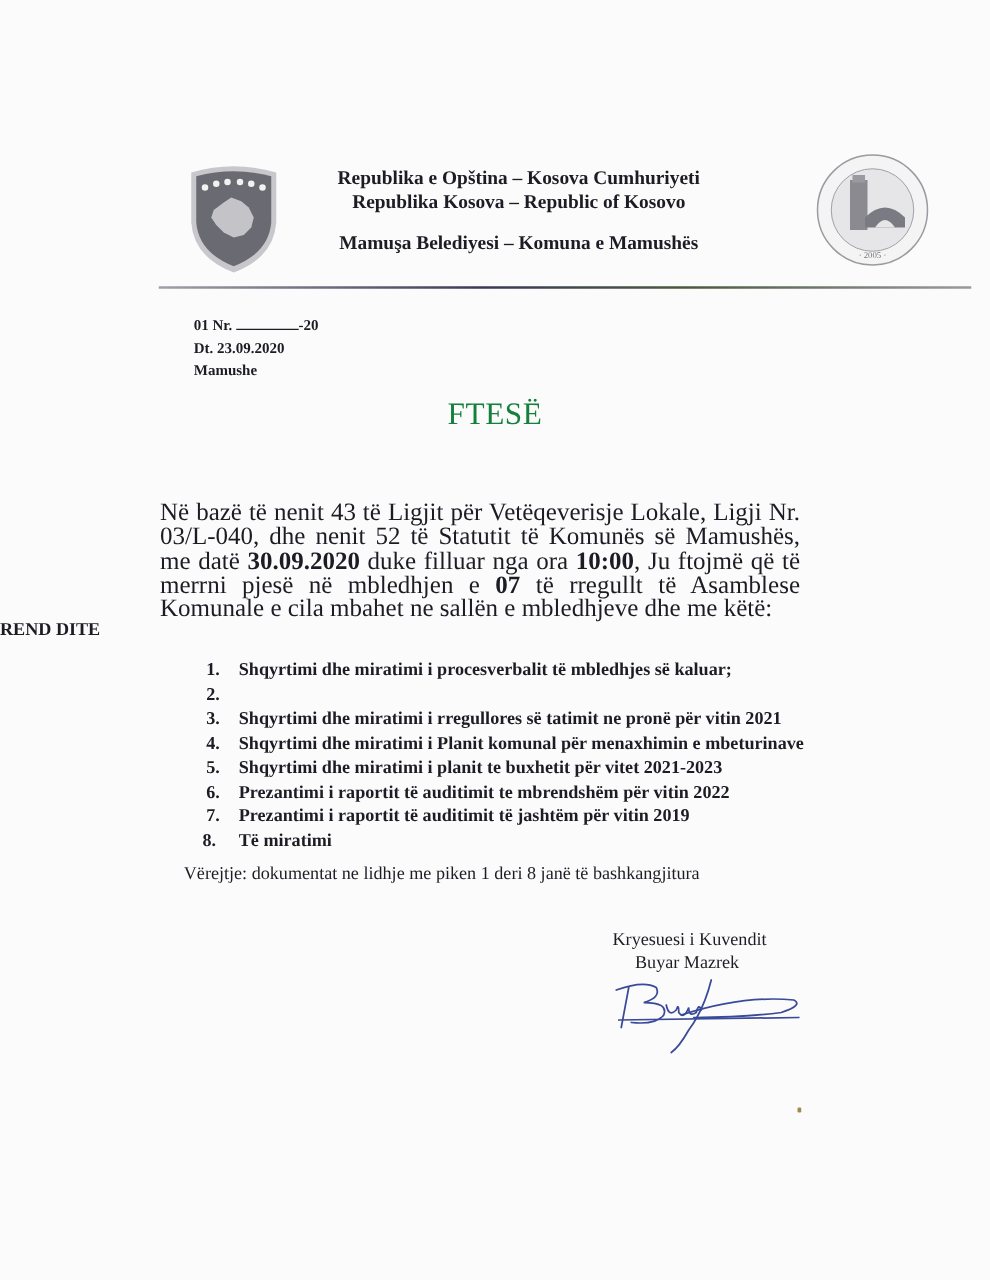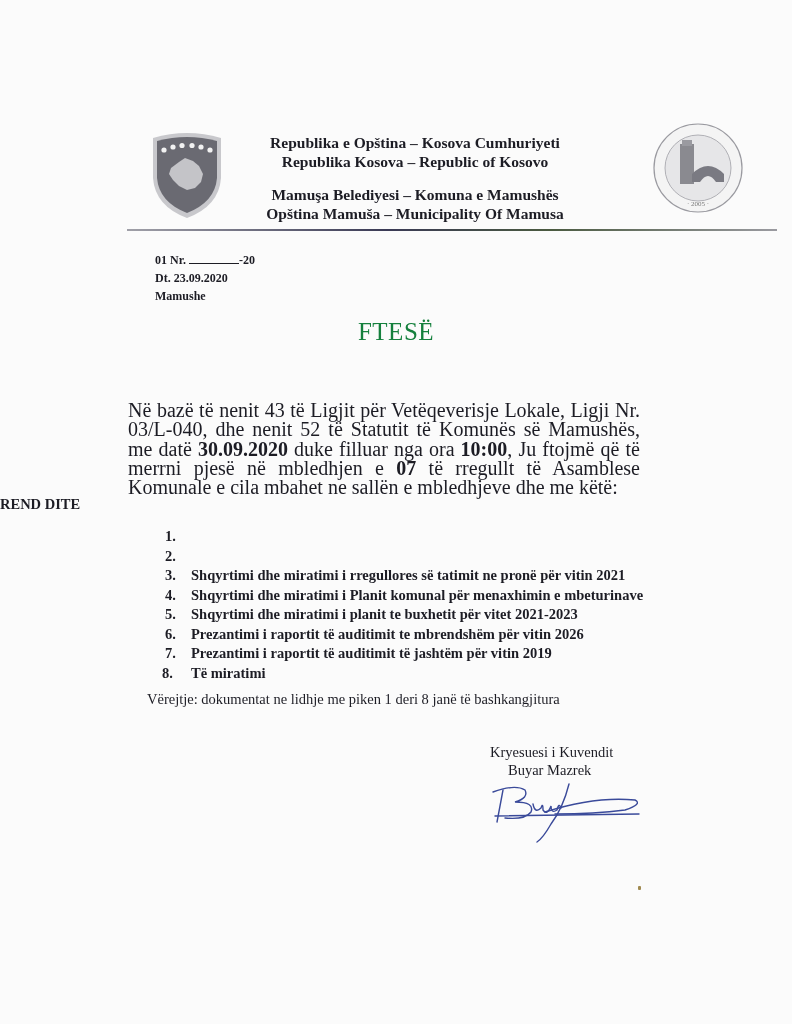--- a/index.html
+++ b/index.html
@@ -74,21 +74,20 @@
       <circle cx="63" cy="20" r="2.6"></circle>
   </g>
   <path d="M24 38 L32 32 L38 28 L46 31 L52 36 L56 44 L54 52 L48 58 L40 60 L32 56 L26 50 L22 44 Z" fill="#c4c4c8"></path>
 </svg>
 
 <div class="abs header-lines">
   <div>Republika e Opština – Kosova Cumhuriyeti</div>
   <div>Republika Kosova – Republic of Kosovo</div>
   <div class="gap"></div>
   <div>Mamuşa  Belediyesi – Komuna e Mamushës</div>
-  <div>Opština  Mamuša – Municipality Of Mamusa</div>
 </div>
 
 <svg class="abs seal" viewBox="0 0 92 92">
   <circle cx="46" cy="46" r="44" fill="#f4f4f4" stroke="#9a9aa0" stroke-width="1.2"></circle>
   <circle cx="46" cy="46" r="33" fill="#e6e6e8" stroke="#a0a0a6" stroke-width="0.8"></circle>
   <rect x="28" y="22" width="14" height="40" fill="#8a8a90"></rect>
   <rect x="30" y="18" width="10" height="6" fill="#9a9aa0"></rect>
   <path d="M40 52 Q56 36 72 52 L72 60 L40 60 Z" fill="#7a7a82"></path>
   <path d="M48 60 Q56 48 64 60 Z" fill="#e6e6e8"></path>
   <text x="46" y="84" font-size="7" text-anchor="middle" fill="#777" font-family="Liberation Serif, serif">· 2005 ·</text>
@@ -106,39 +105,40 @@
 </div>
 
 <div class="abs title">FTESË</div>
 
 <div class="abs body-para"><span>Në bazë të  nenit 43 të  Ligjit për Vetëqeverisje Lokale, Ligji Nr. 03/L-040, dhe nenit 52 të Statutit të  Komunës së Mamushës,  me  datë </span><b>30.09.2020</b><span> duke filluar nga ora </span><b>10:00</b><span>, Ju ftojmë që të merrni pjesë në mbledhjen e </span><b>07</b><span> të rregullt të Asamblese Komunale e cila mbahet ne sallën e mbledhjeve dhe me këtë:</span></div>
 
 <div class="abs agenda-title">REND DITE</div>
 <ul class="abs agenda">
   <li>
       <span class="num">1.</span>
+      <span>Shqyrtimi  dhe miratimi i procesverbalit të mbledhjes së kaluar;</span>
     </li>
   <li>
       <span class="num">2.</span>
     </li>
   <li>
       <span class="num">3.</span>
       <span>Shqyrtimi dhe miratimi i rregullores së tatimit ne pronë për vitin 2021</span>
     </li>
   <li>
       <span class="num">4.</span>
       <span>Shqyrtimi dhe miratimi i Planit komunal për menaxhimin e mbeturinave</span>
     </li>
   <li>
       <span class="num">5.</span>
       <span>Shqyrtimi dhe miratimi i planit te buxhetit për vitet 2021-2023</span>
     </li>
   <li>
       <span class="num">6.</span>
-      <span>Prezantimi i raportit të auditimit te mbrendshëm për vitin 2026</span>
+      <span>Prezantimi i raportit të auditimit te mbrendshëm për vitin 2022</span>
     </li>
   <li>
       <span class="num">7.</span>
       <span>Prezantimi i raportit të auditimit të jashtëm për vitin 2019</span>
     </li>
   <li style="margin-left:-3px">
       <span class="num" style="width:29px">8.</span>
       <span>Të miratimi</span>
     </li>
 </ul>

